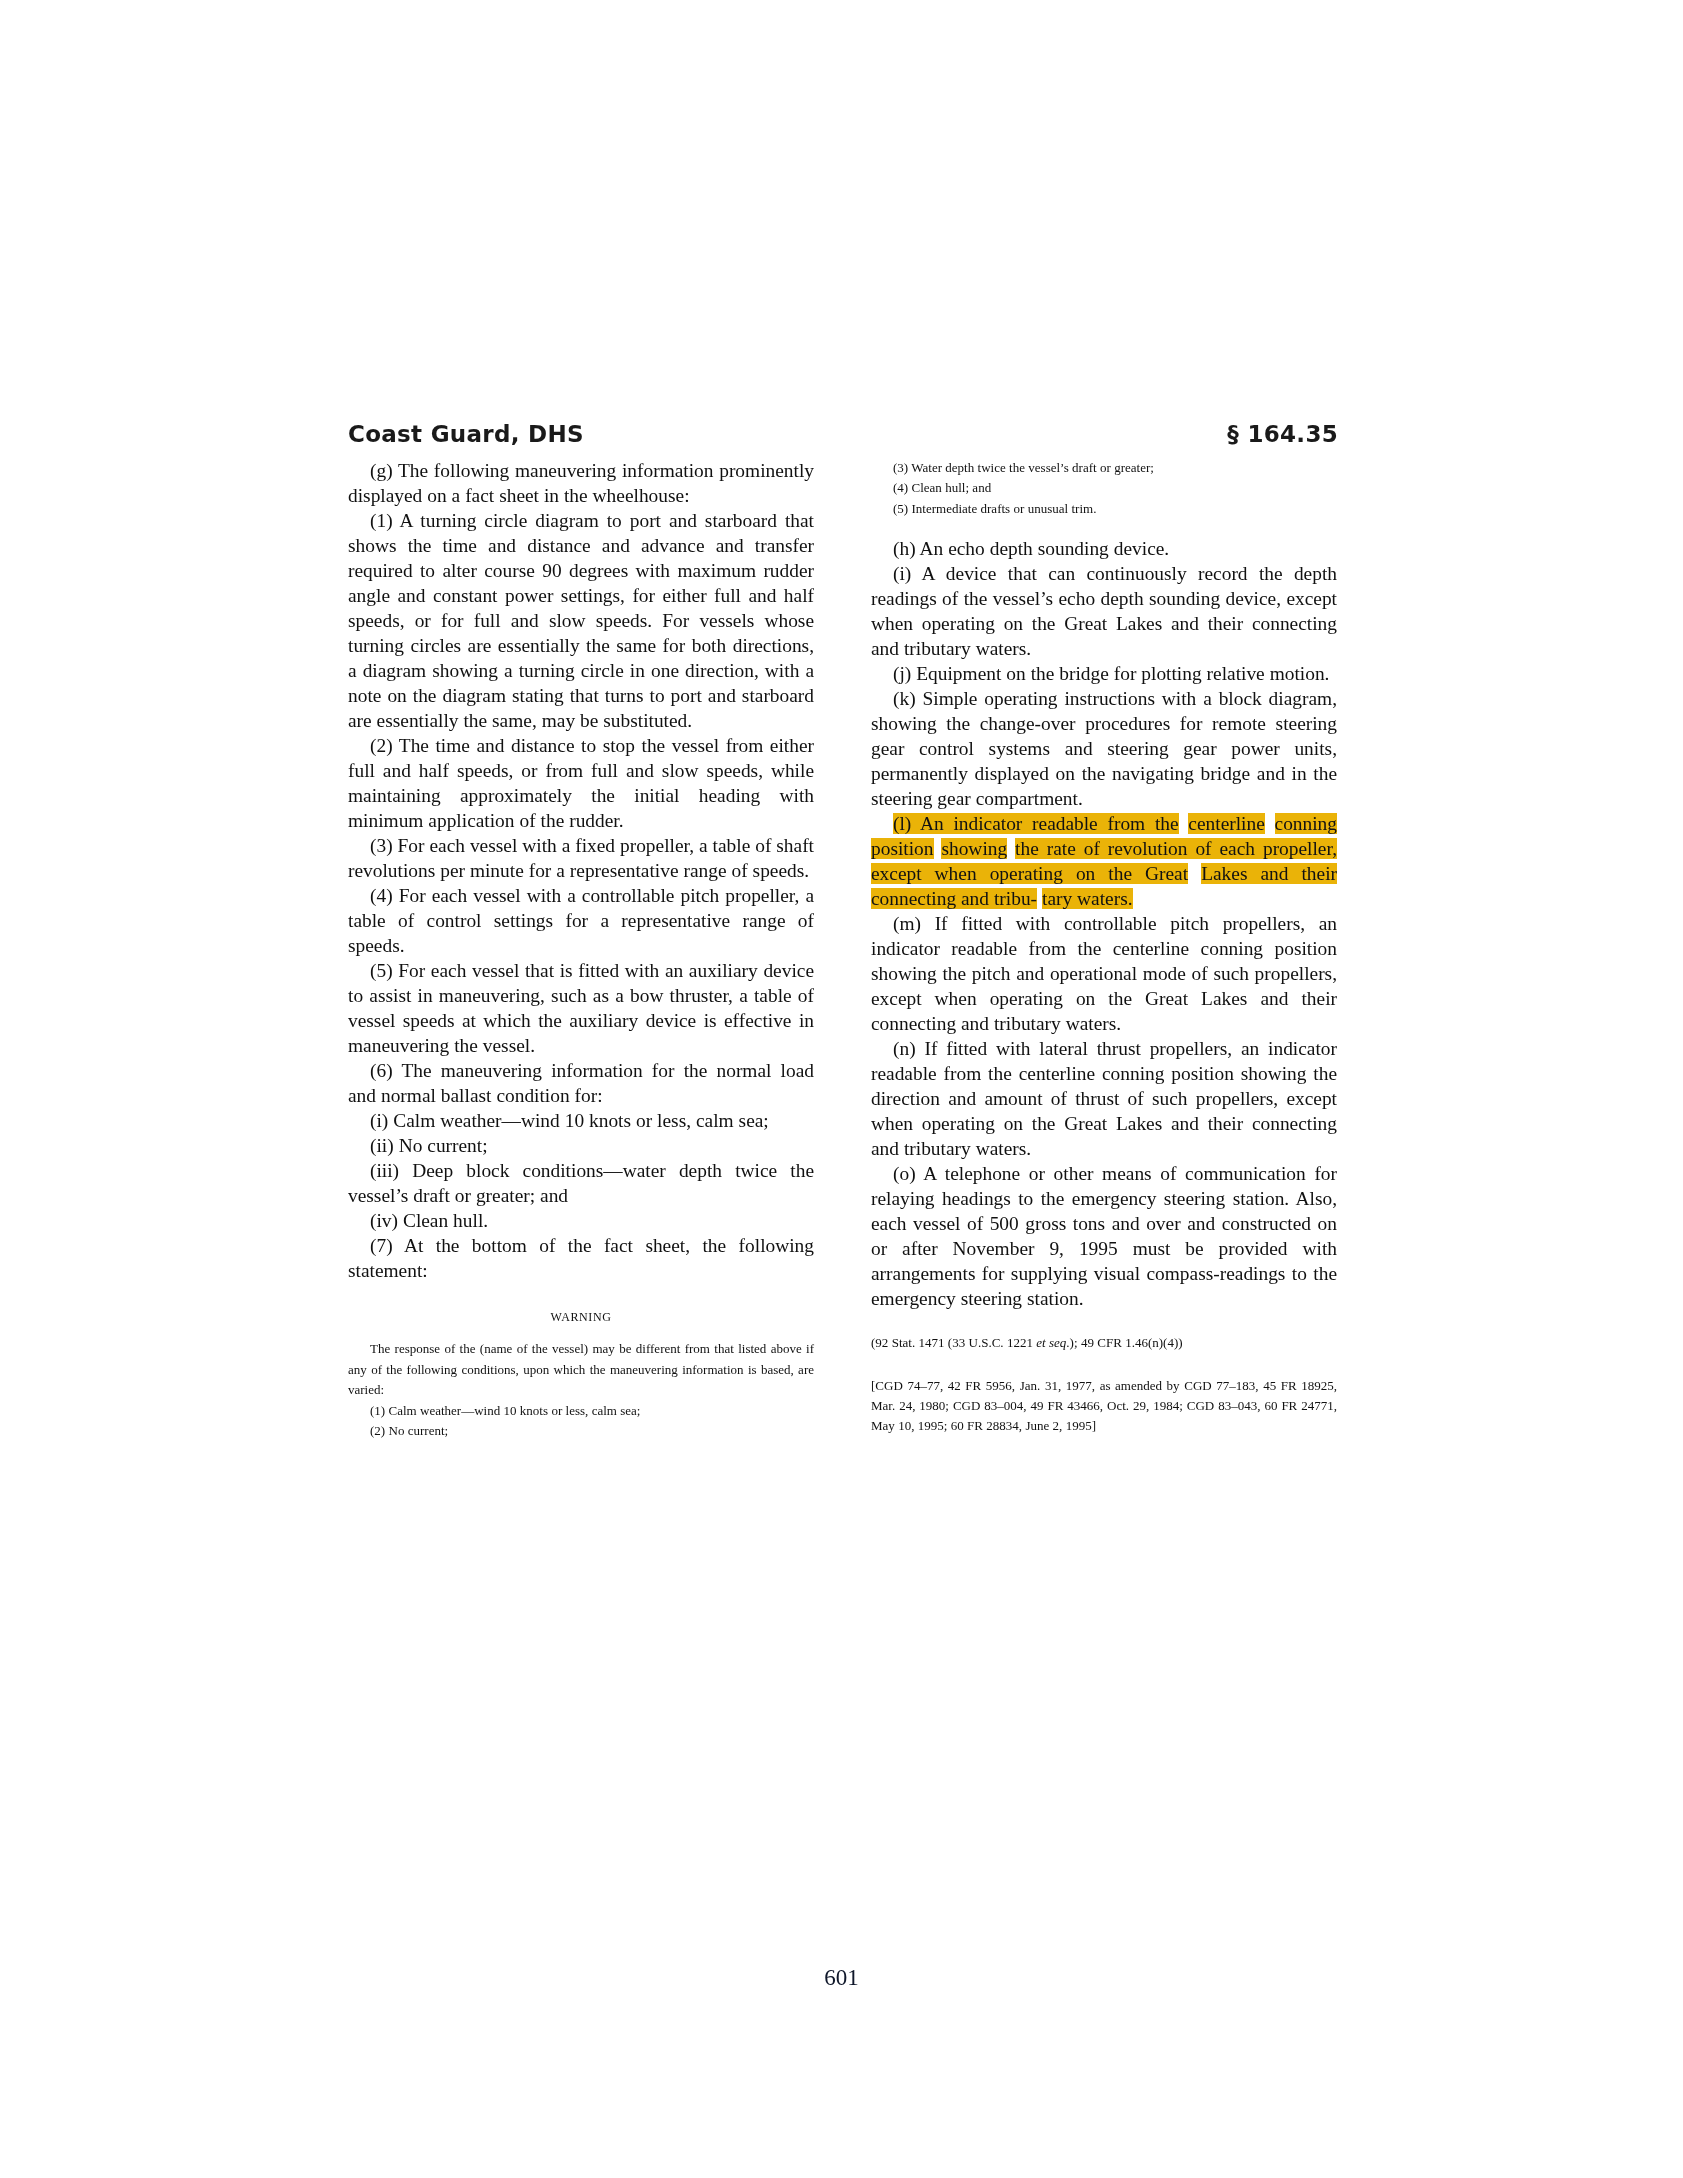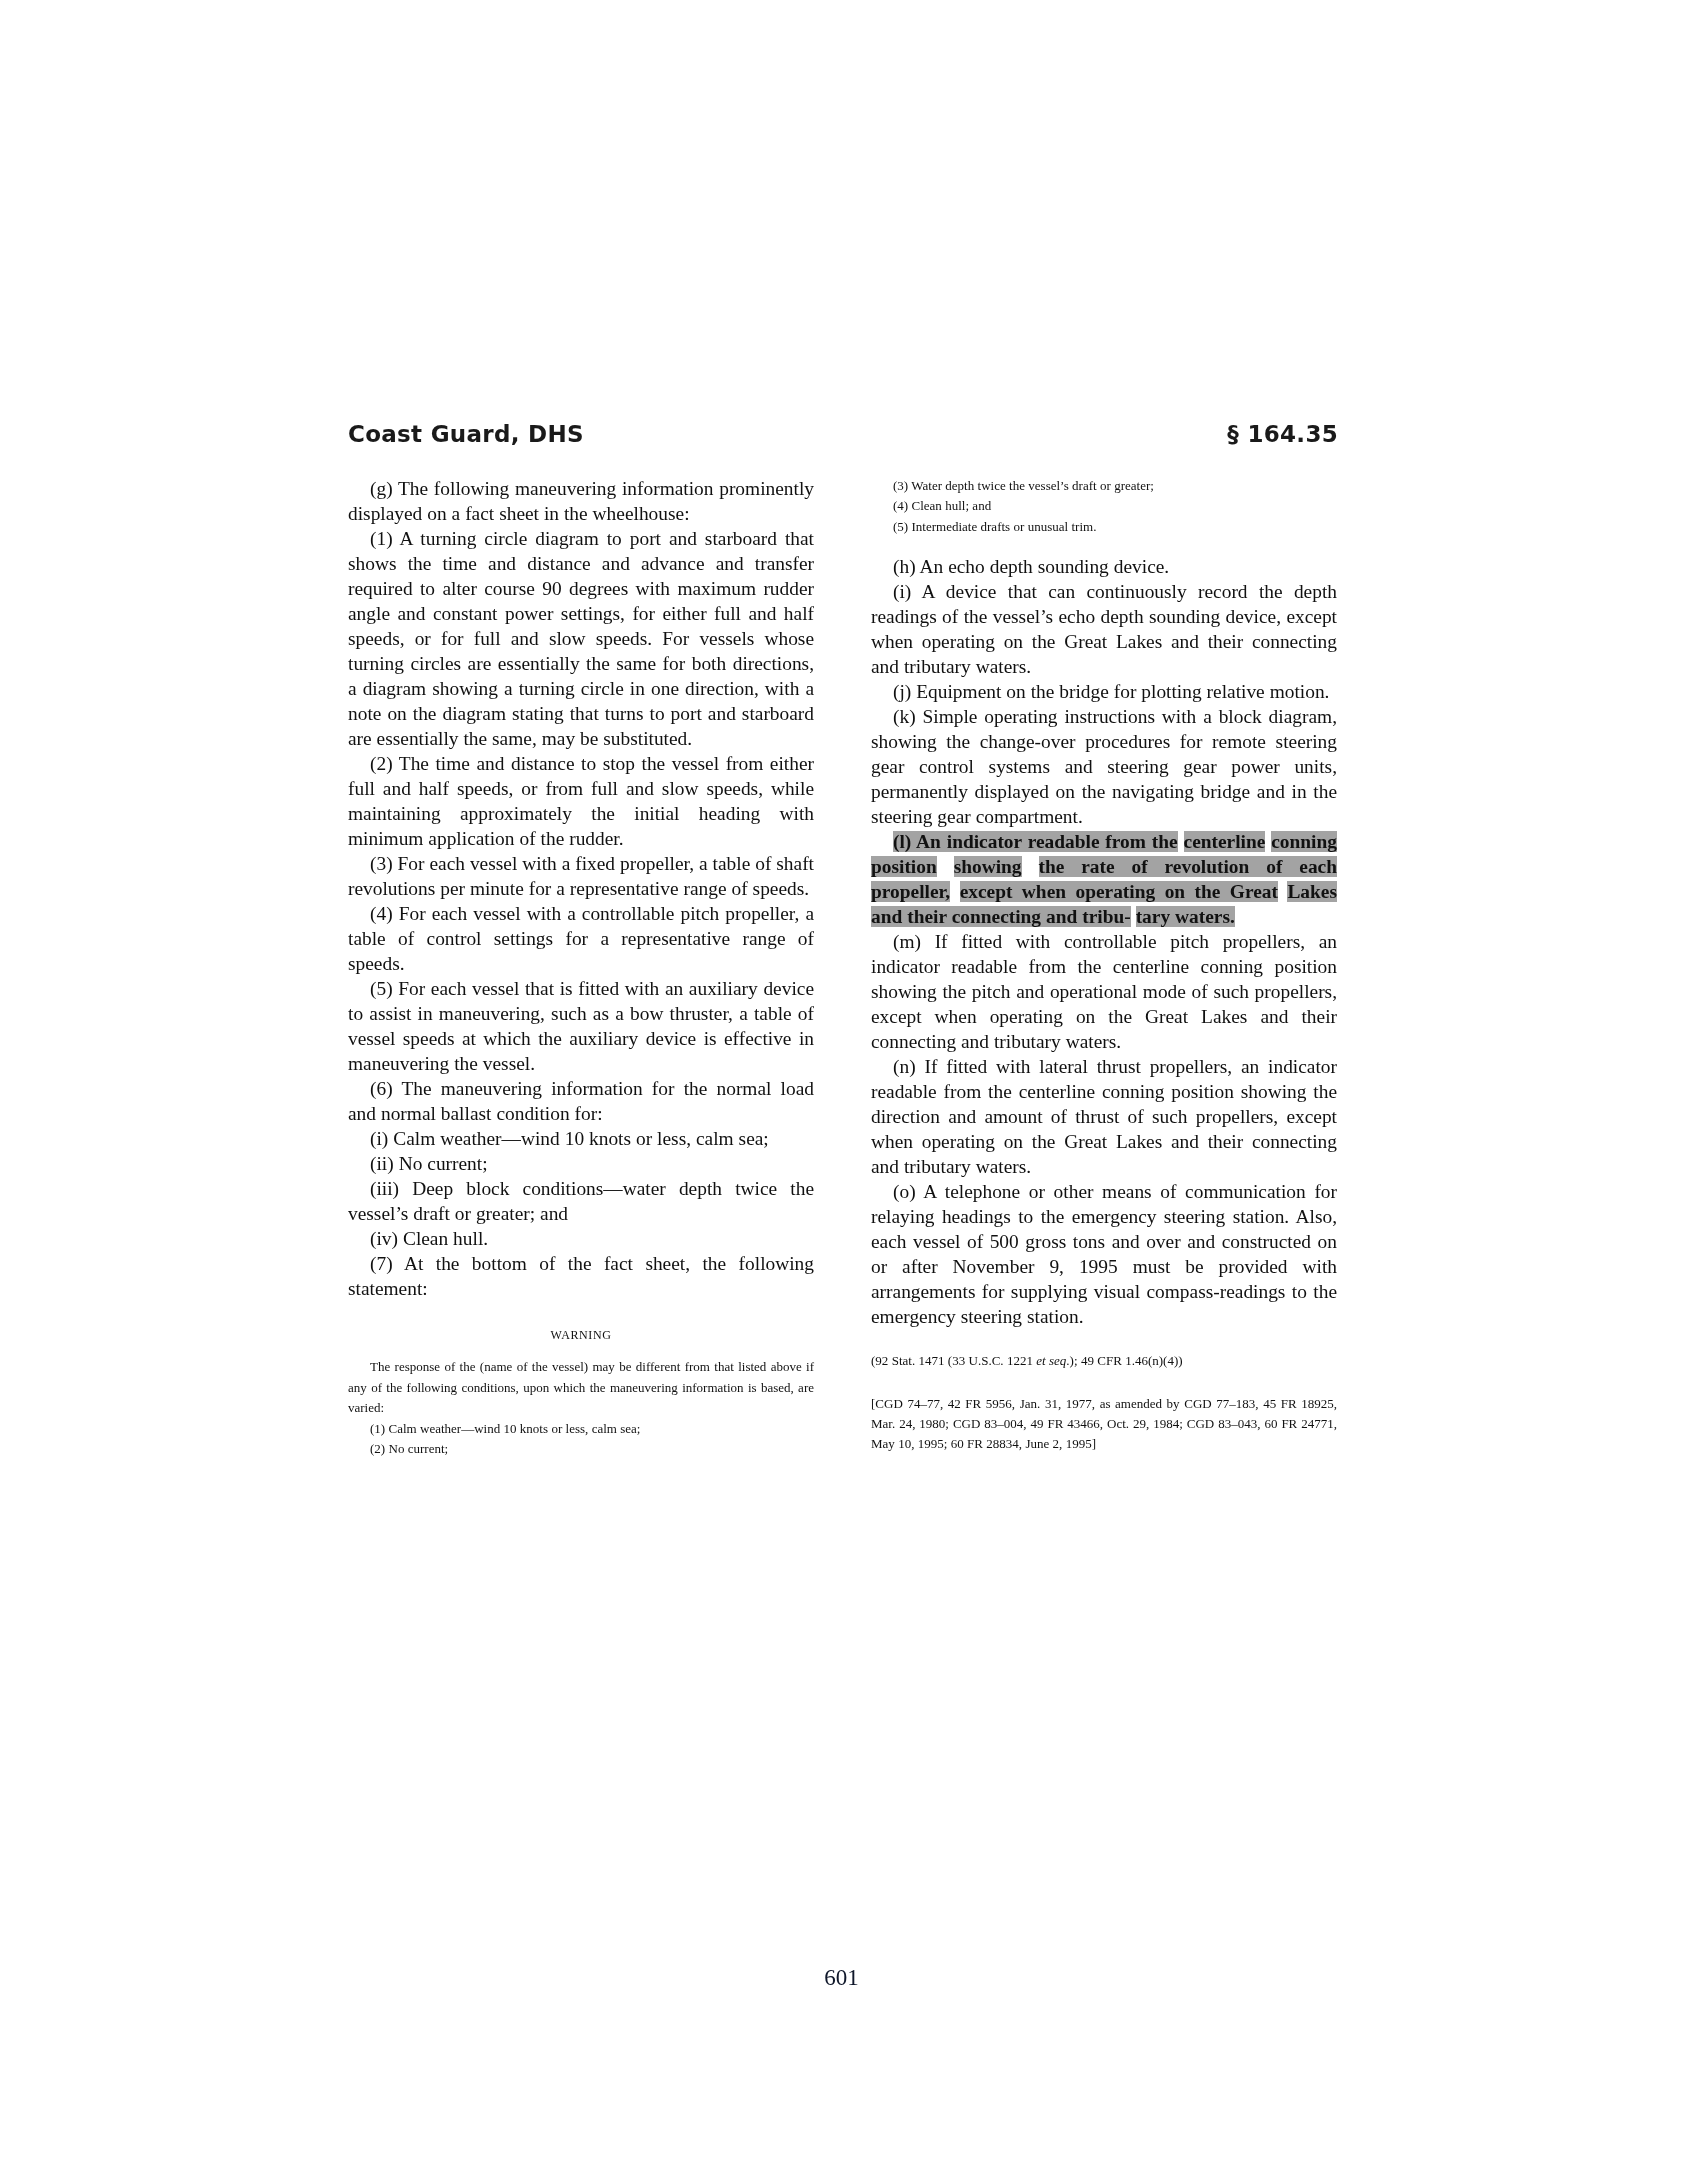--- a/index.html
+++ b/index.html
@@ -41,21 +41,21 @@
     font-weight: 700;
     font-size: 23px;
     letter-spacing: 0.3px;
     color: #1a1a1a;
   }
 
   
   .columns {
     position: absolute;
     left: 348px;
-    top: 476px;
+    top: 458px;
     width: 990px;
     display: flex;
     gap: 57px;
   }
   .col {
     width: 466px;
   }
 
   p {
     margin: 0;
@@ -84,23 +84,22 @@
     letter-spacing: 0.6px;
   }
   .gap-med { height: 17px; }
   .gap-lg  { height: 22px; }
 
   .ital { font-style: italic; }
   p.hl-para {
     background: transparent;
   }
   p.hl-para .hl-line {
-    background-color: #a3a3a3;
+    background-color: #eab308;
     box-decoration-break: clone;
-    font-weight: bold;
     -webkit-box-decoration-break: clone;
   }
 
   
   .folio {
     position: absolute;
     left: 0;
     top: 1965px;
     width: 1683px;
     text-align: center;

